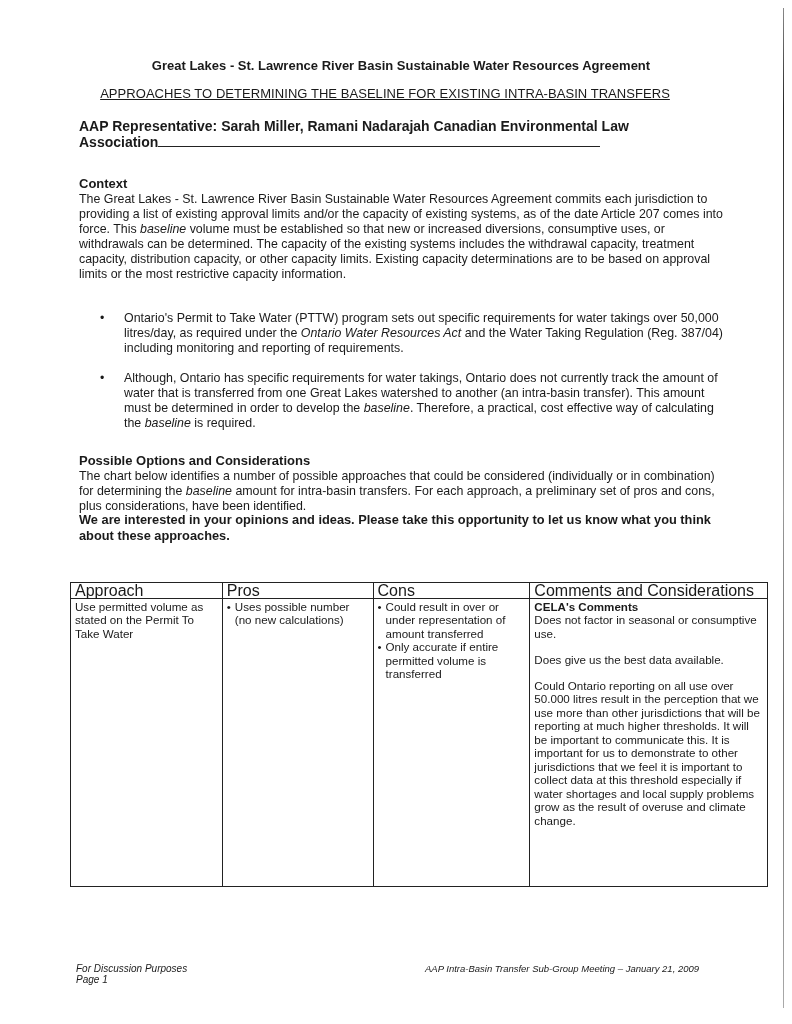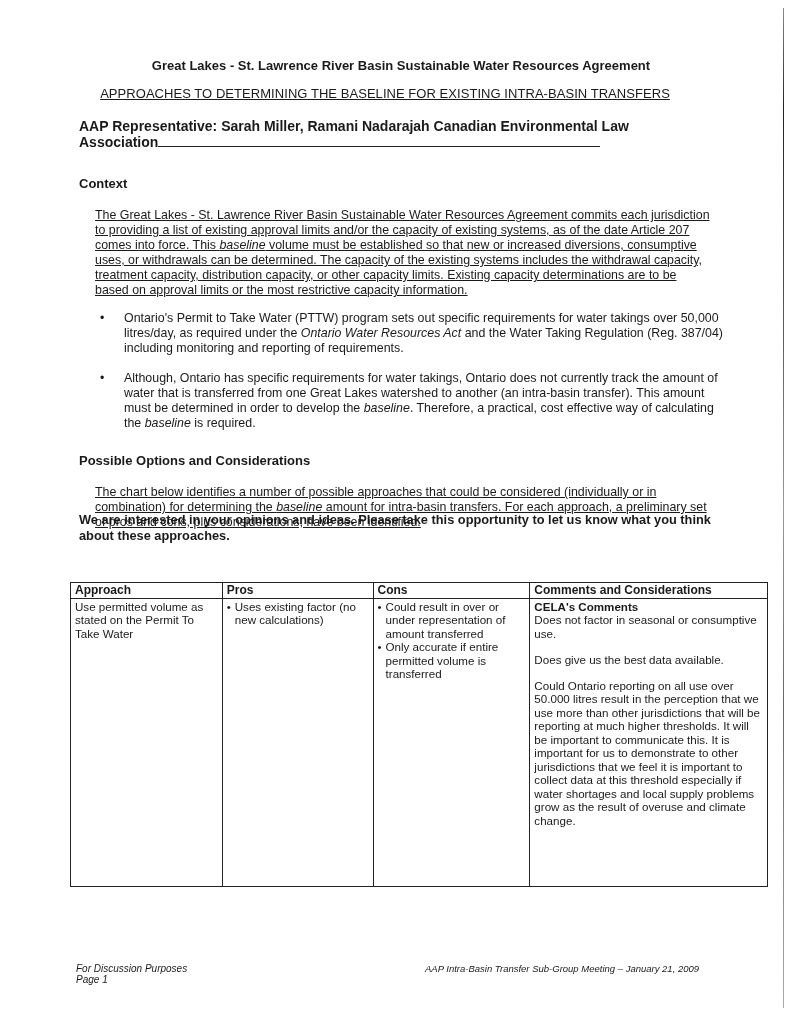--- a/index.html
+++ b/index.html
@@ -23,36 +23,36 @@
     .rep {
       position: absolute; left: 79px; top: 118px; width: 640px;
       font-size: 14px; font-weight: bold; line-height: 16px;
     }
     .rep .line { display: inline-block; width: 442px; border-bottom: 1.5px solid #222; height: 12px; vertical-align: baseline; }
     .section {
       position: absolute; left: 79px; width: 650px;
       font-size: 12.4px; line-height: 15px;
     }
     .section h3 { margin: 0; font-size: 13px; font-weight: bold; line-height: 16px; }
-    .section p { margin: 16px; text-decoration: underline; }
+    .section p { margin: 0; }
     .bullets { position: absolute; left: 100px; width: 630px; font-size: 12.4px; line-height: 15px; margin: 0; padding: 0; list-style: none; }
     .bullets li { position: relative; padding-left: 24px; margin-bottom: 15px; }
     .bullets li .dot { position: absolute; left: 0; top: 0; }
     .callout {
       position: absolute; left: 79px; top: 512px; width: 650px;
       font-size: 12.8px; font-weight: bold; line-height: 16px;
     }
     table.options {
       position: absolute; left: 70px; top: 582px; width: 698px; height: 305px;
       border-collapse: collapse; font-size: 11.6px; line-height: 13.5px;
     }
     table.options th, table.options td {
       border: 1px solid #222; vertical-align: top; text-align: left; padding: 1px 4px 0 4px;
     }
-    table.options th { font-weight: bold; height: 13px; font-size: 12px; }
+    table.options th { font-weight: normal; height: 13px; font-size: 16px; }
     table.options td ul { list-style: none; margin: 0; padding: 0; }
     table.options td li { position: relative; padding-left: 8px; }
     table.options td li::before { content: "\2022"; position: absolute; left: 0; top: 0; }
     .cela-title { font-weight: bold; }
     .comment-para { margin: 0 0 13px 0; }
     .comment-para.last { margin-bottom: 0; }
     .footer-left {
       position: absolute; left: 76px; top: 963px; font-size: 10px; font-style: italic; line-height: 11px;
     }
     .footer-right {
@@ -108,21 +108,21 @@
       <th>Pros</th>
       <th>Cons</th>
       <th>Comments and Considerations</th>
     </tr>
   </thead>
   <tbody>
     <tr>
       <td>Use permitted volume as stated on the Permit To Take Water</td>
       <td>
         <ul>
-          <li>Uses existing factor (no new calculations)</li>
+          <li>Uses possible number (no new calculations)</li>
         </ul>
       </td>
       <td>
         <ul>
           <li>Could result in over or under representation of amount transferred</li>
           <li>Only accurate if entire permitted volume is transferred</li>
         </ul>
       </td>
       <td>
         <div class="cela-title">CELA's Comments</div>

